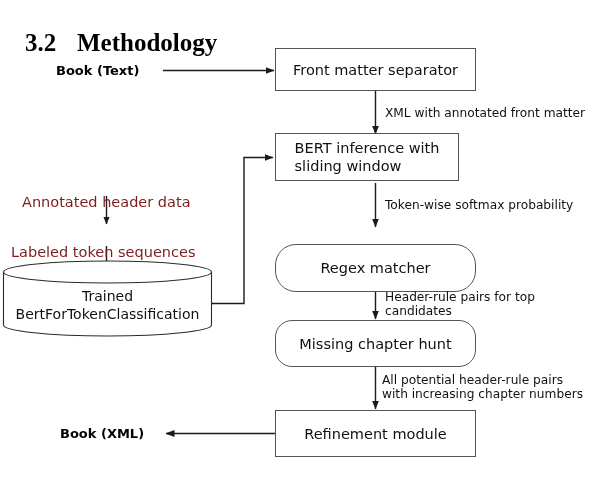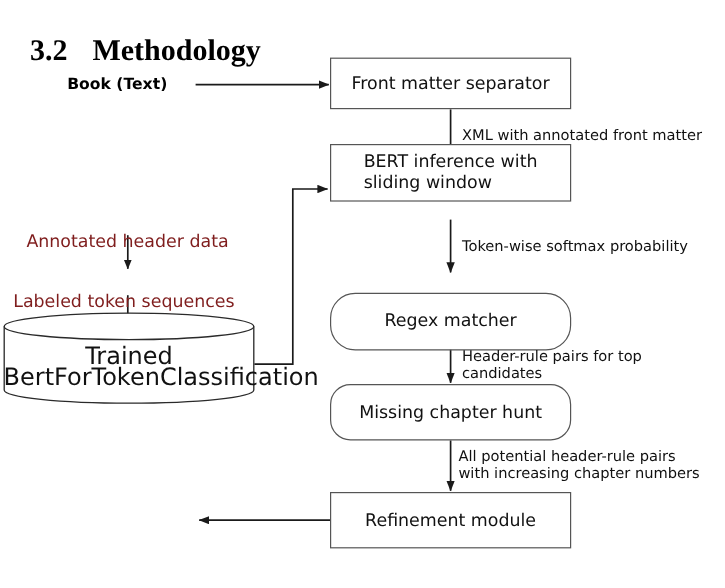--- a/index.html
+++ b/index.html
@@ -65,21 +65,21 @@
     color: #111111;
     padding: 0 4px;
   }
   .node-box span {
     display: block;
     white-space: pre-line;
   }
   .cylinder-label {
     position: absolute;
     text-align: center;
-    font-size: 20px;
+    font-size: 14px;
     line-height: 18px;
     color: #111111;
     white-space: pre-line;
     pointer-events: none;
   }
   .edge-label {
     position: absolute;
     font-size: 12.2px;
     line-height: 13.5px;
     color: #111111;
@@ -132,26 +132,27 @@
     <path d="M212,303.5 L244,303.5 L244,157.5 L273,157.5" fill="none" stroke="#1a1a1a" stroke-width="1.4" marker-end="url(#arrowhead)"></path>
 
     <g>
       <path d="M3.5,272 L3.5,325 A104,11 0 0 0 211.5,325 L211.5,272" fill="#ffffff" stroke="#2a2a2a" stroke-width="1.1"></path>
       <ellipse cx="107.5" cy="272" rx="104" ry="11" fill="#ffffff" stroke="#2a2a2a" stroke-width="1.1"></ellipse>
     </g>
   </svg>
 
   <div class="io-label" style="left:56px; top:63px;">Book (Text)</div>
 
+  <div class="io-label" style="left:60px; top:426px;">Book (XML)</div>
 
   <div class="node-box" style="left:275px; top:48px; width:201px; height:43px;">
     <span>Front matter separator</span>
   </div>
 
-  <div class="node-box" style="left:275px; top:120px; width:201px; height:48px;">
+  <div class="node-box" style="left:275px; top:133px; width:184px; height:48px;">
     <span>BERT inference with
 sliding window</span>
   </div>
 
   <div class="node-box" style="left:275px; top:244px; width:201px; height:48px;border-radius:21px;">
     <span>Regex matcher</span>
   </div>
 
   <div class="node-box" style="left:275px; top:320px; width:201px; height:47px;border-radius:17px;">
     <span>Missing chapter hunt</span>

